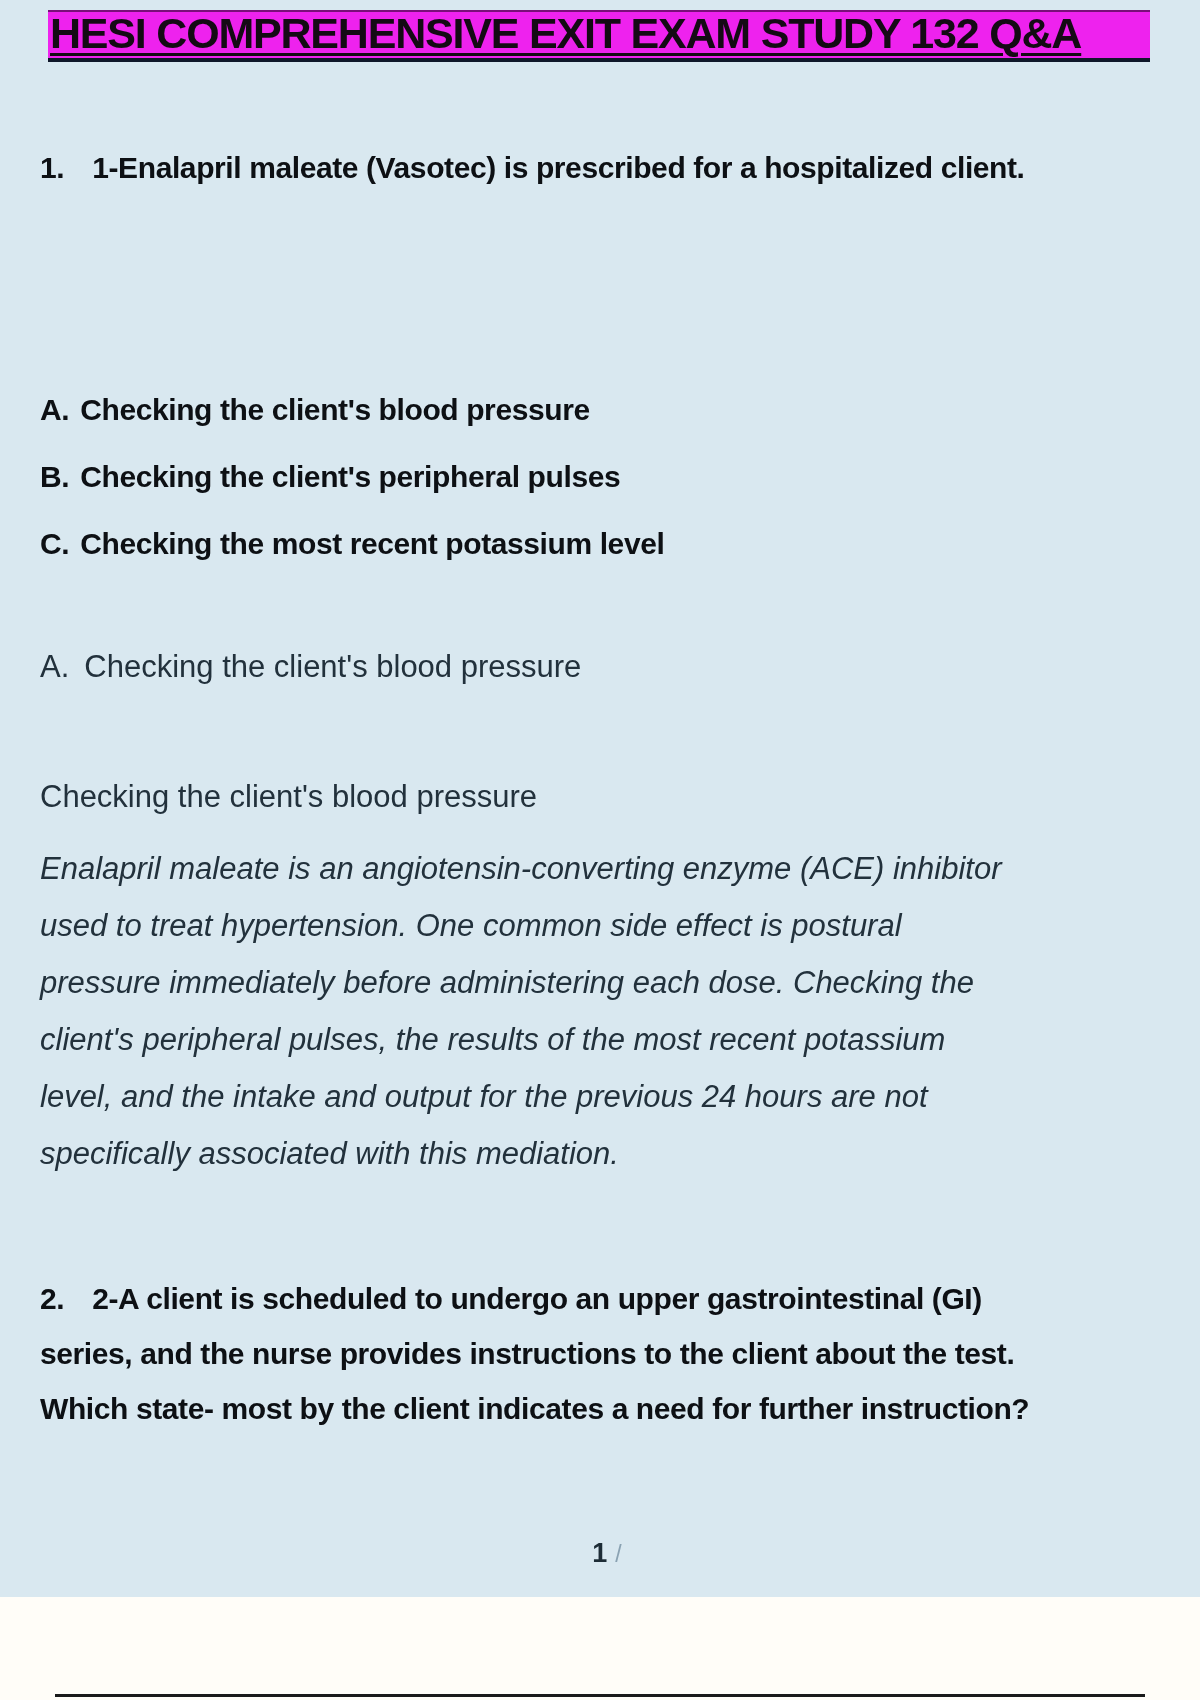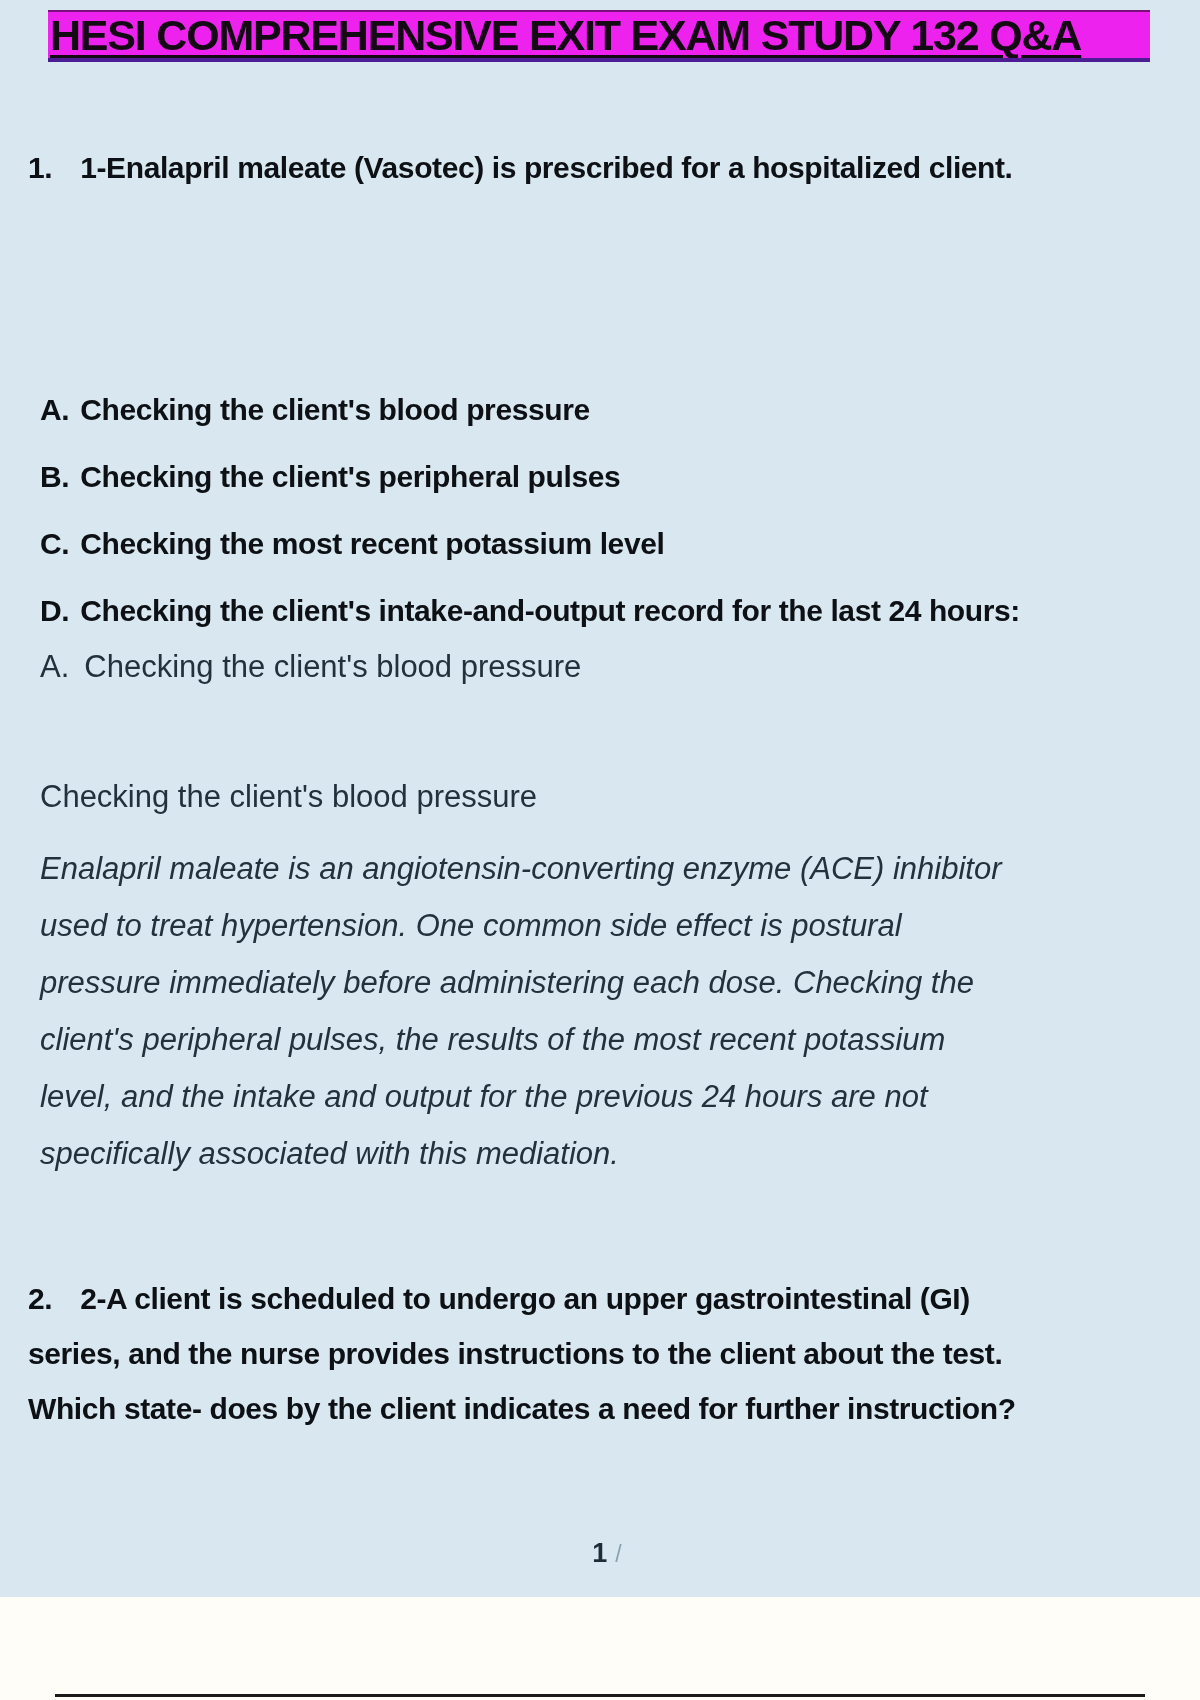--- a/index.html
+++ b/index.html
@@ -8,33 +8,33 @@
     background:#fffdf8; overflow:hidden;
     font-family:"Liberation Sans", sans-serif;
   }
   .content {
     position:absolute; left:0; top:0; width:1200px; height:1597px;
     background:#d9e8f0;
   }
   .title-bar {
     position:absolute; left:48px; top:10px; width:1102px; height:52px;
     background:#ee22ee; box-sizing:border-box;
-    border-top:2px solid #7a0e7a; border-bottom:4px solid #4c1d95;
-    display:flex; align-items:center; justify-content:flex-start;
+    border-top:2px solid #7a0e7a; border-bottom:4px solid #0f172a;
+    display:flex; align-items:flex-end; justify-content:flex-start;
     overflow:hidden;
   }
   .title-text {
     font-size:43px; font-weight:bold; color:#140a14;
     letter-spacing:-1.2px; white-space:nowrap;
     text-decoration:underline; text-decoration-thickness:3px; text-underline-offset:5px;
     padding-left:2px;
   }
   .bold-block { font-weight:bold; color:#0d1014; letter-spacing:-0.4px; }
   .q-block {
-    position:absolute; left:28px; width:1130px;
+    position:absolute; left:40px; width:1130px;
     font-size:30px; line-height:55px;
   }
   .q-num { display:inline-block; margin-right:28px; }
   .options {
     position:absolute; left:40px; top:376px; width:1130px;
   }
   .option {
     font-size:30px; line-height:67px; font-weight:bold;
     color:#0d1014; letter-spacing:-0.4px; white-space:nowrap;
   }
@@ -83,44 +83,41 @@
     <div class="options">
       <div class="option">
         <span class="opt-label">A.</span><span>Checking the client's blood pressure</span>
       </div>
       <div class="option">
         <span class="opt-label">B.</span><span>Checking the client's peripheral pulses</span>
       </div>
       <div class="option">
         <span class="opt-label">C.</span><span>Checking the most recent potassium level</span>
       </div>
-      <div class="option">
-        <span class="opt-label">D.</span><span>Checking the client's intake-and-output record for the last 24 hours:</span>
-      </div>
     </div>
 
     <div class="answer-echo plain">
       <span class="opt-label">A.</span><span>Checking the client's blood pressure</span>
     </div>
 
     <div class="answer-title plain">Checking the client's blood pressure</div>
 
     <div class="rationale plain">
       <div class="rline">Enalapril maleate is an angiotensin-converting enzyme (ACE) inhibitor</div>
       <div class="rline">used to treat hypertension. One common side effect is postural</div>
       <div class="rline">pressure immediately before administering each dose. Checking the</div>
       <div class="rline">client's peripheral pulses, the results of the most recent potassium</div>
       <div class="rline">level, and the intake and output for the previous 24 hours are not</div>
       <div class="rline">specifically associated with this mediation.</div>
     </div>
 
     <div class="q-block bold-block" style="top:1271px;">
       <span class="q-num">2.</span><span>2-A client is scheduled to undergo an upper gastrointestinal (GI)</span><br>
       <span>series, and the nurse provides instructions to the client about the test.</span><br>
-      <span>Which state- does by the client indicates a need for further instruction?</span>
+      <span>Which state- most by the client indicates a need for further instruction?</span>
     </div>
 
     <div class="footer-pagenum">
       <span class="pn-number">1</span><span class="pn-sep">/</span>
     </div>
 
   </div>
 
   <div class="bottom-rule"></div>
 </div>

